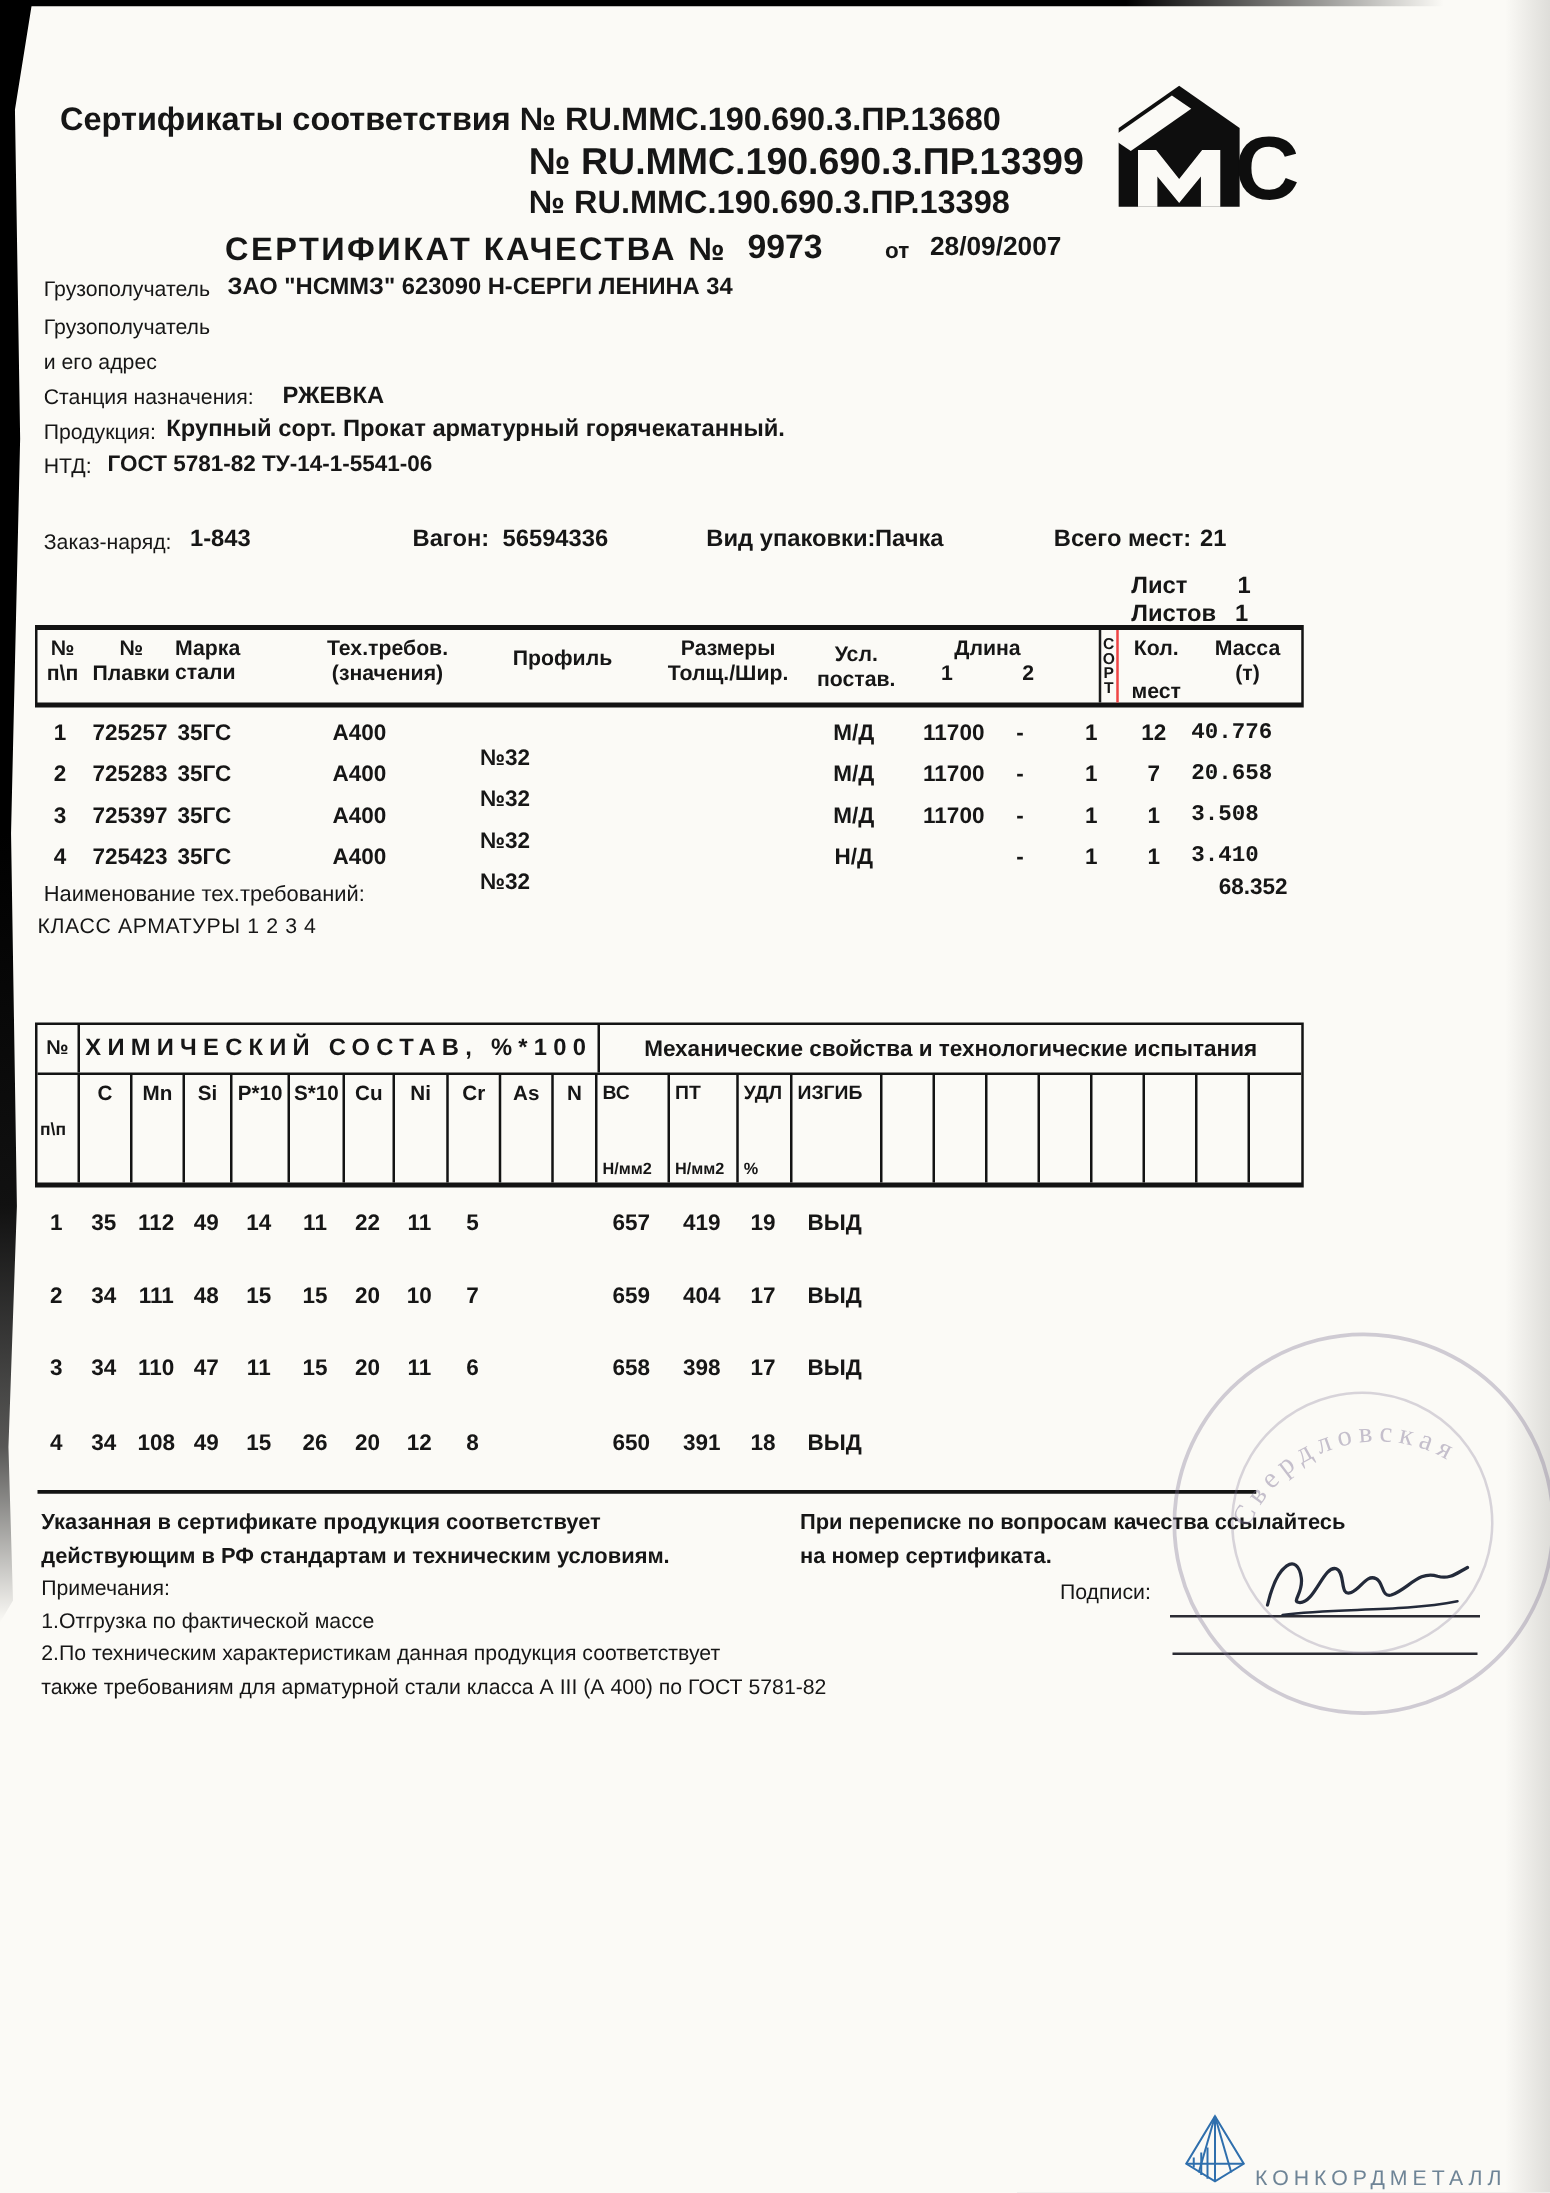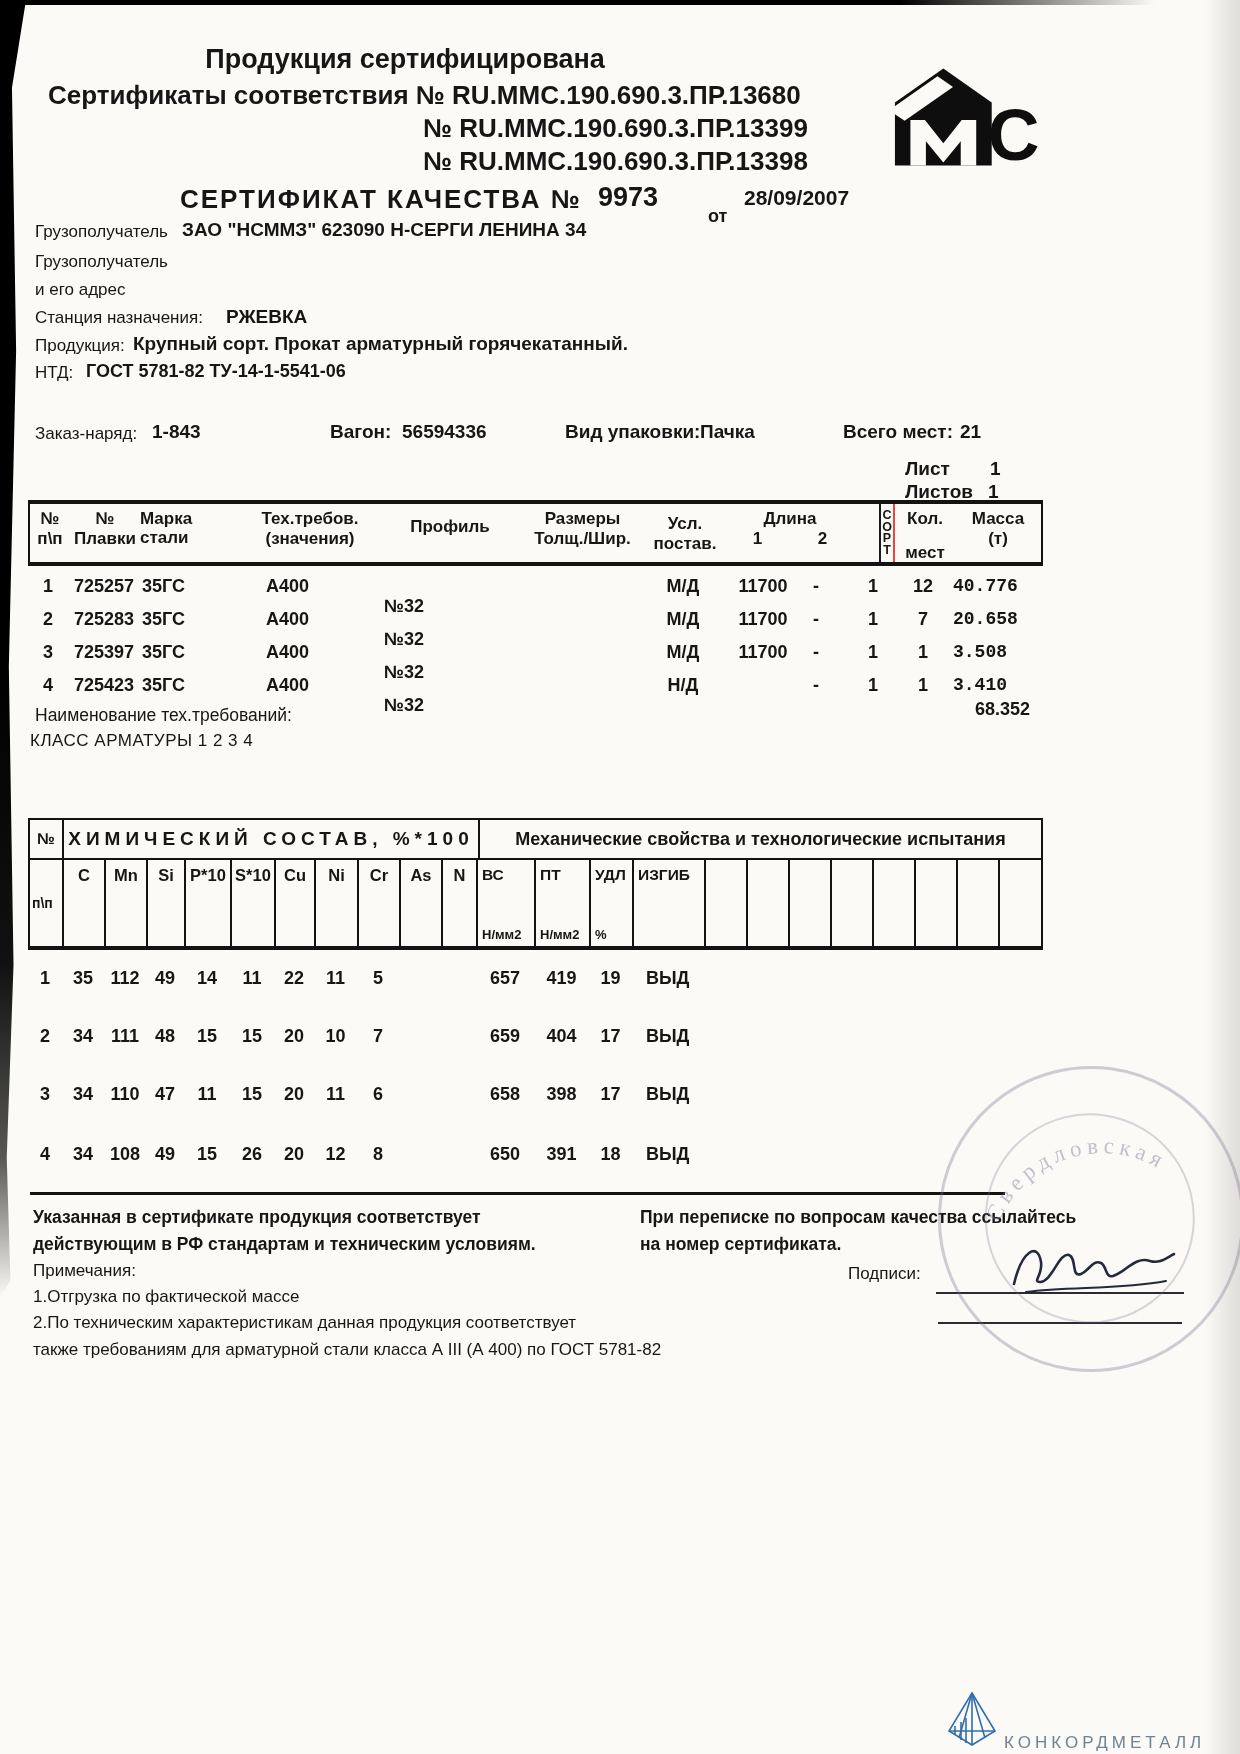--- a/index.html
+++ b/index.html
@@ -10,25 +10,25 @@
   
   .edge-top{left:0;top:0;width:1155px;height:5px;background:linear-gradient(90deg,#000 78%,rgba(0,0,0,0));}
   .edge-left{left:0;top:0;width:26px;height:100%;
      background:linear-gradient(180deg,#000 0%,#000 38%,#111 55%,rgba(0,0,0,.65) 66%,rgba(0,0,0,0) 74%);
      clip-path:polygon(0 0,100% 0,46% 5%,62% 20%,34% 38%,52% 55%,26% 66%,40% 73%,0 74%);}
   .edge-right{right:0;top:0;width:36px;height:100%;background:linear-gradient(270deg,rgba(70,70,66,.16),rgba(0,0,0,0));}
 
   
   .t-certified{left:0;top:44px;width:810px;text-align:center;font-size:27px;font-weight:700;}
   .t-cert1{left:48px;top:80px;font-size:26px;font-weight:700;}
-  .t-cert2{left:423px;top:113px;font-size:26px;font-weight:700;}
+  .t-cert2{left:423px;top:113px;font-size:30px;font-weight:700;}
   .t-cert3{left:423px;top:146px;font-size:26px;font-weight:700;}
   .t-title{left:180px;top:184px;font-size:26px;font-weight:700;letter-spacing:2px;}
   .t-num{left:598px;top:182px;font-size:27px;font-weight:700;}
-  .t-ot{left:708px;top:206px;font-size:18px;font-weight:700;}
+  .t-ot{left:708px;top:190px;font-size:18px;font-weight:700;}
   .t-date{left:744px;top:186px;font-size:21px;font-weight:700;}
 
   .lbl{font-size:17px;font-weight:400;}
   .val{font-size:19px;font-weight:700;}
 
   
   .ptable{left:28px;top:500px;width:1015px;height:230px;}
   .pgrid{display:grid;grid-template-columns:40px 70px 100px 140px 140px 125px 80px 80px 50px 40px 60px 1fr;}
   .phead{position:absolute;left:0;top:0;width:100%;height:66px;box-sizing:border-box;
          border:2px solid #131313;border-top-width:4px;border-bottom-width:4px;}
@@ -93,21 +93,20 @@
 </style>
 </head>
 <body>
 
 <div class="page">
 
   <div class="abs edge-top"></div>
   <div class="abs edge-left"></div>
   <div class="abs edge-right"></div>
 
-  <div class="abs t-certified">Продукция сертифицирована</div>
   <div class="abs t-cert1">Сертификаты соответствия № RU.ММС.190.690.3.ПР.13680</div>
   <div class="abs t-cert2">№ RU.ММС.190.690.3.ПР.13399</div>
   <div class="abs t-cert3">№ RU.ММС.190.690.3.ПР.13398</div>
   <div class="abs t-title">СЕРТИФИКАТ КАЧЕСТВА №</div>
   <div class="abs t-num">9973</div>
   <div class="abs t-ot">от</div>
   <div class="abs t-date">28/09/2007</div>
 
   <div class="abs" style="left:893px;top:64px;width:150px;height:106px;">
     <svg viewBox="0 0 155 106" width="150" height="106">

